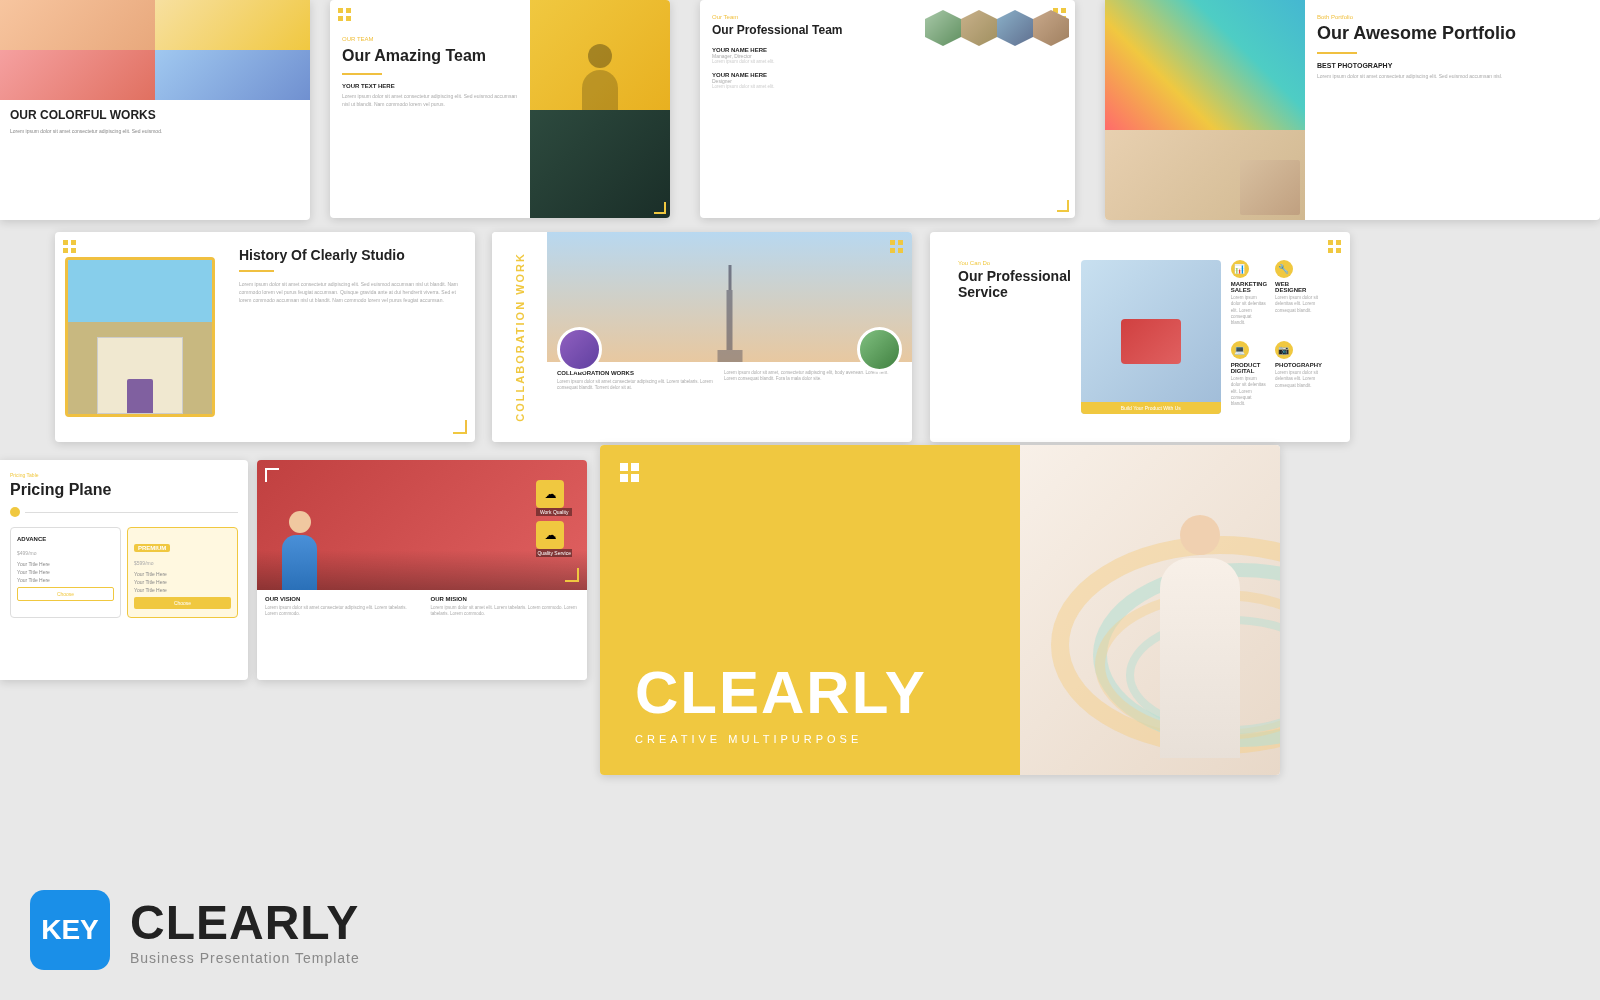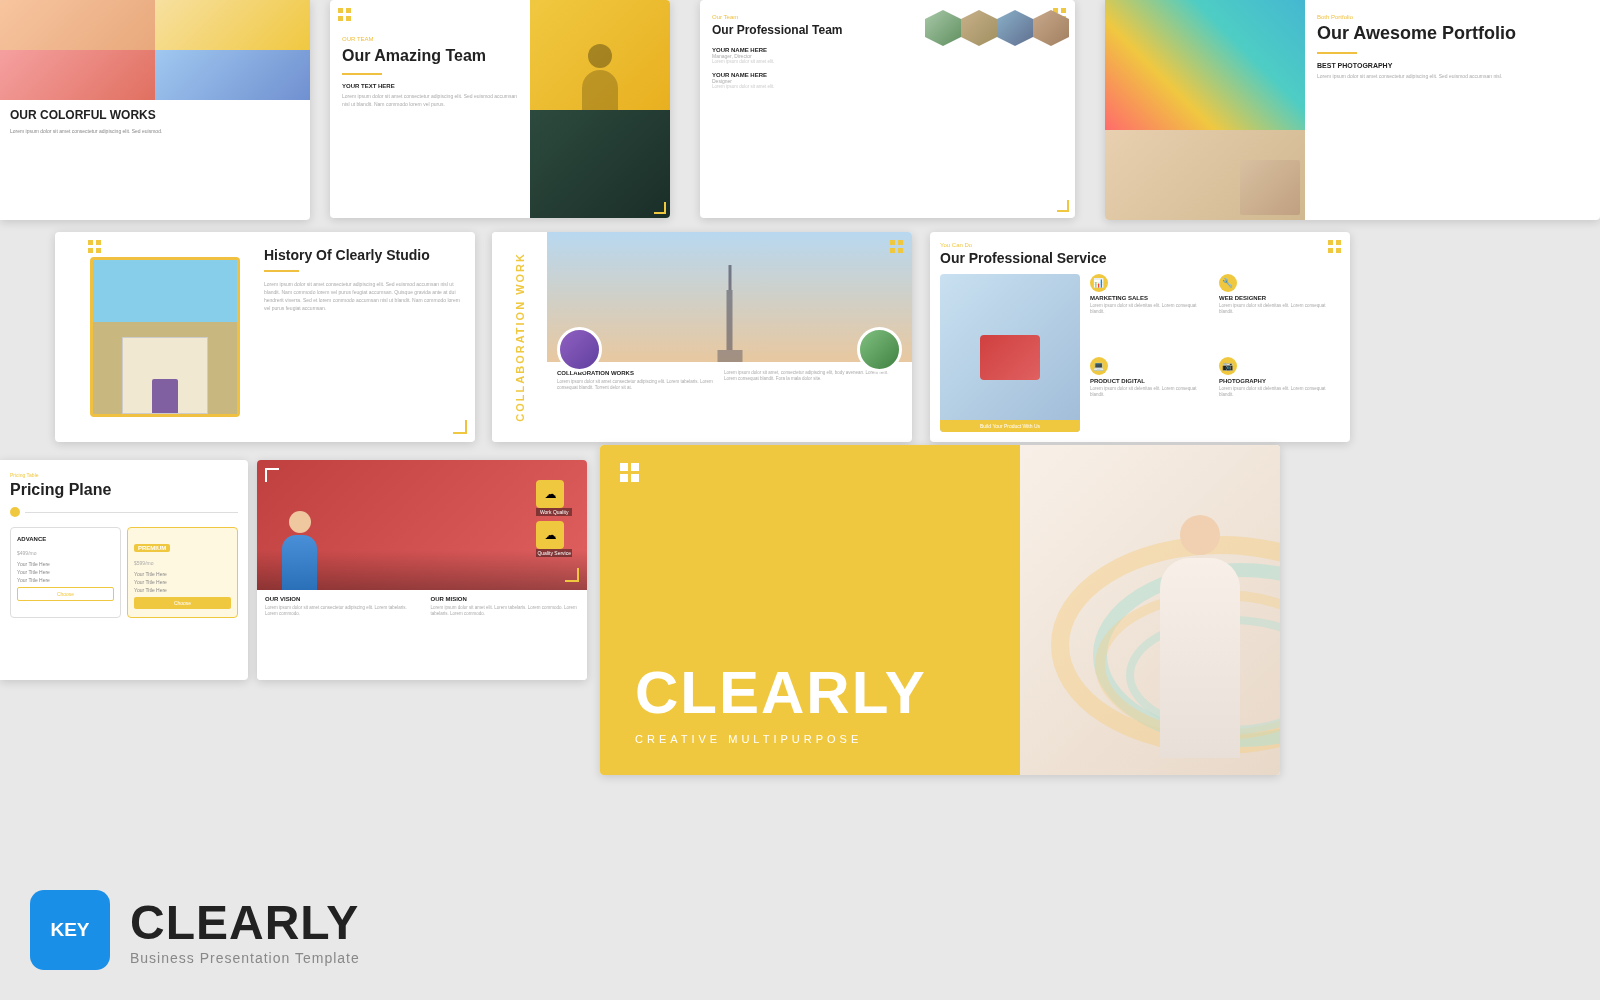--- a/index.html
+++ b/index.html
@@ -284,21 +284,20 @@
     
     .slide-5 {
       left: 55px; top: 232px;
       width: 420px;
       height: 210px;
     }
     .slide-5 .s5-inner {
       display: flex;
       height: 100%;
       position: relative;
-      margin-left: 25px;
     }
     .slide-5 .s5-left {
       width: 170px;
       padding: 25px 10px 10px;
       position: relative;
     }
     .slide-5 .s5-img {
       width: 150px;
       height: 160px;
       background: linear-gradient(135deg, #c8d8e8, #8aaccc);
@@ -417,23 +416,23 @@
     }
 
     
     .slide-7 {
       left: 930px; top: 232px;
       width: 420px;
       height: 210px;
     }
     .slide-7 .s7-inner {
       display: flex;
-      flex-direction: column;
+      flex-direction: row;
       height: 100%;
-      padding: 10px;
+      padding: 28px;
       position: relative;
     }
     .slide-7 .s7-header {
       margin-bottom: 8px;
     }
     .slide-7 .s7-tag {
       font-size: 6px;
       color: #f0c840;
       margin-bottom: 2px;
     }
@@ -746,21 +745,21 @@
       gap: 20px;
       padding: 20px 30px;
     }
     .key-logo {
       width: 80px; height: 80px;
       background: #1a8fe8;
       border-radius: 14px;
       display: flex;
       align-items: center;
       justify-content: center;
-      font-size: 19px;
+      font-size: 28px;
       font-weight: bold;
       color: #fff;
     }
     .brand-text-group {
       display: flex;
       flex-direction: column;
     }
     .brand-name {
       font-size: 48px;
       font-weight: 900;

